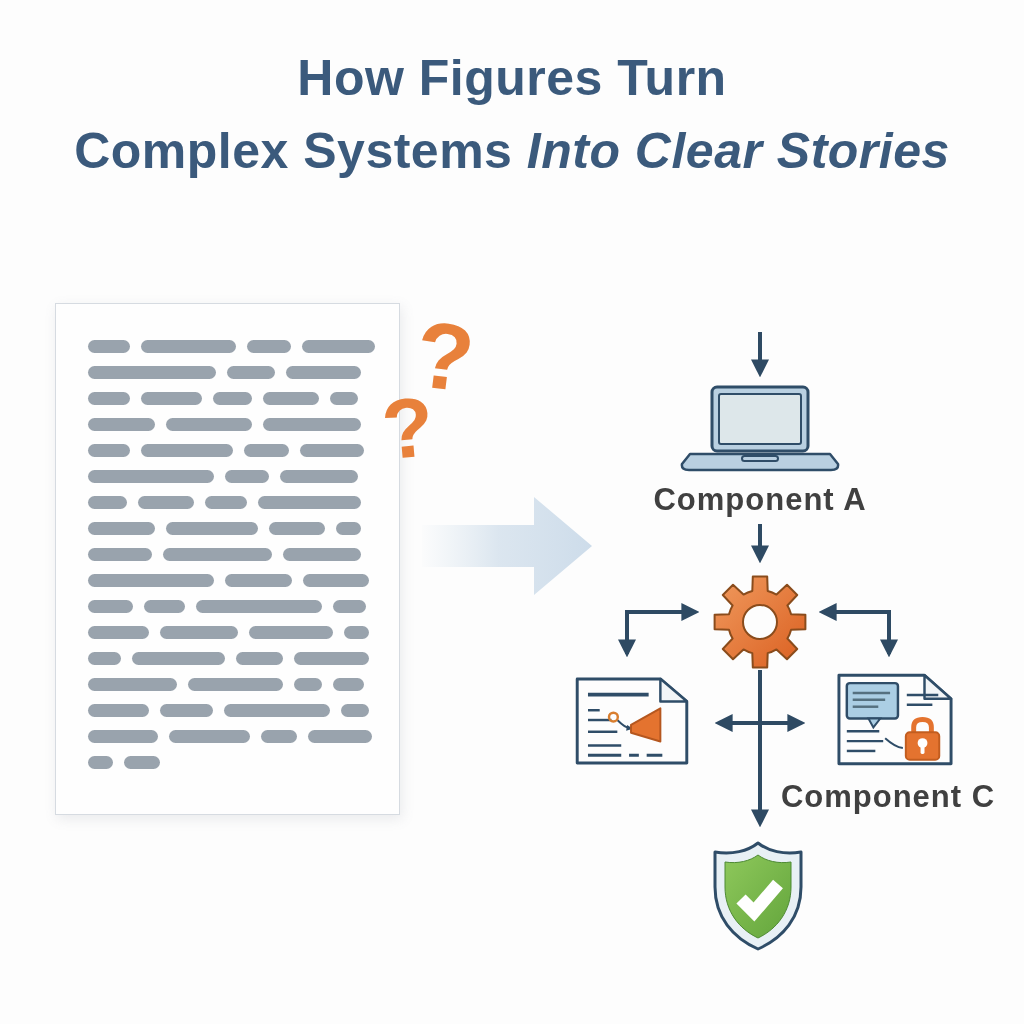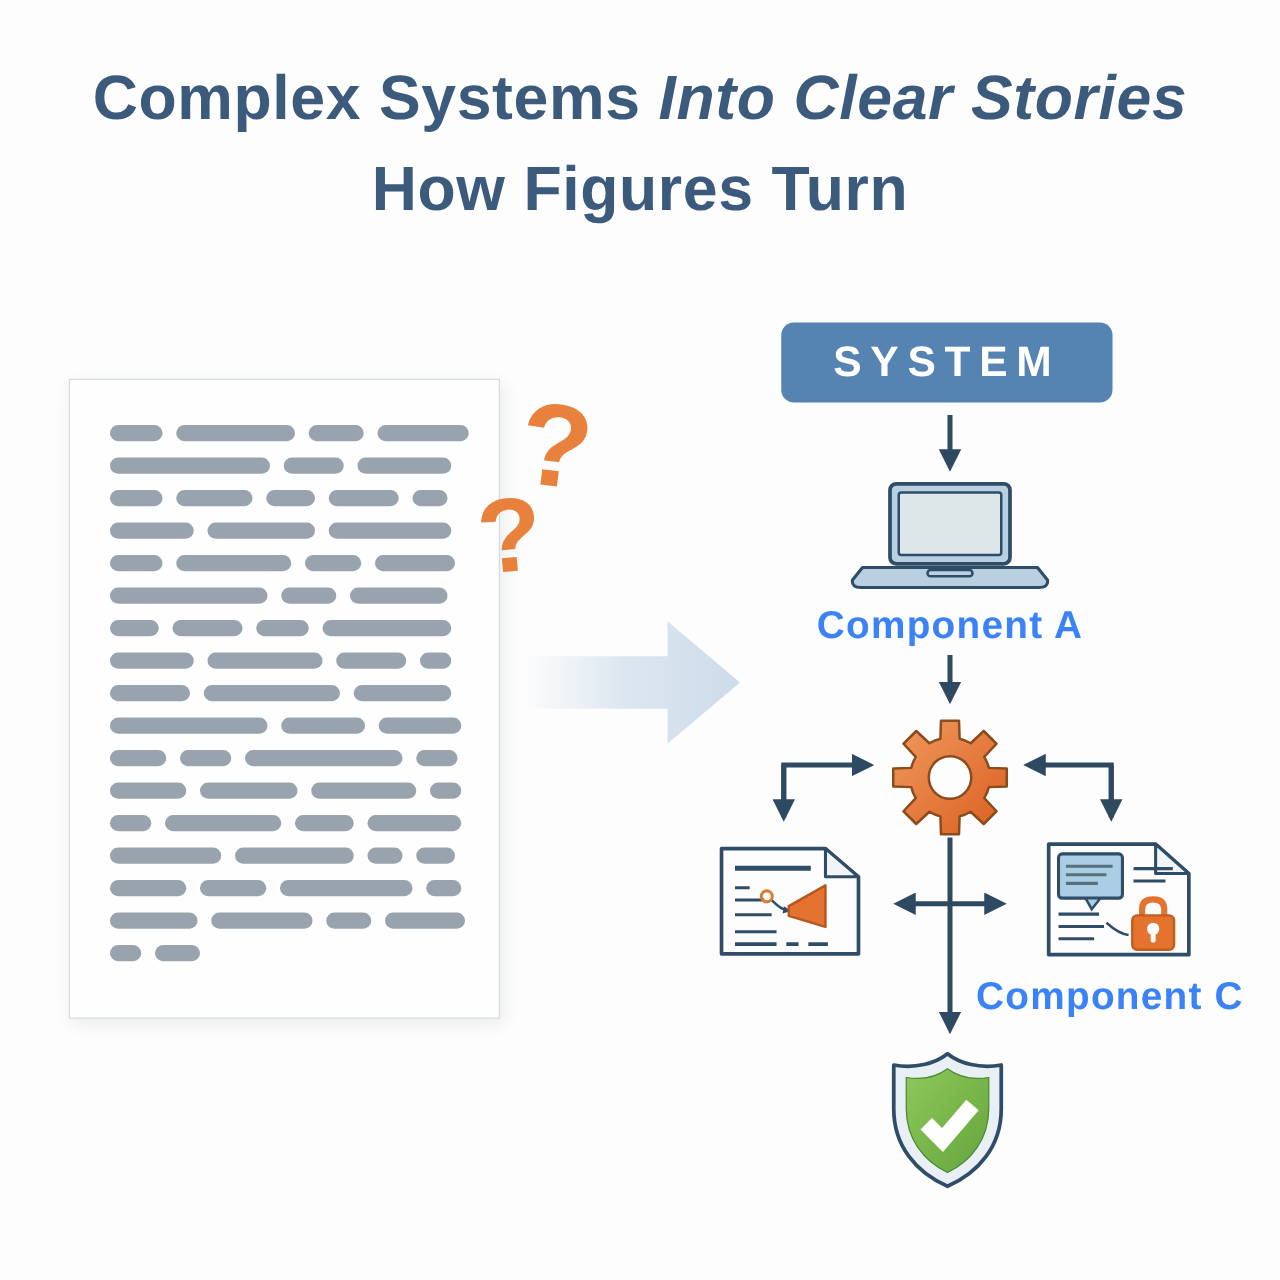--- a/index.html
+++ b/index.html
@@ -23,35 +23,35 @@
   .pill{height:13px;border-radius:7px;background:#99a3ad;flex:0 0 auto;}
   
   .qmark{position:absolute;color:#e8813b;font-weight:700;line-height:1;}
   .qmark.q1{left:416px;top:310px;font-size:94px;transform:rotate(7deg);}
   .qmark.q2{left:382px;top:386px;font-size:84px;transform:rotate(-5deg);}
   
   .badge{position:absolute;left:625px;top:258px;width:265px;height:64px;
     background:#5583b2;border-radius:10px;display:flex;align-items:center;justify-content:center;
     color:#fff;font-size:34px;font-weight:700;letter-spacing:7px;}
   .node-label{position:absolute;width:300px;text-align:center;
-    color:#3b82f6;font-size:31px;font-weight:600;letter-spacing:1px;white-space:nowrap;}
+    color:#404040;font-size:31px;font-weight:600;letter-spacing:1px;white-space:nowrap;}
   .lbl-a{left:610px;top:482px;}
   .lbl-b{left:482px;top:779px;}
   .lbl-c{left:738px;top:779px;}
   .abs{position:absolute;}
   svg{display:block;}
 </style>
 </head>
 <body>
 
 <div class="canvas">
 
   <div class="title">
+    <div class="line">How Figures Turn</div>
     <div class="line"><span>Complex Systems</span>&nbsp;<span class="italic">Into Clear Stories</span></div>
-    <div class="line">How Figures Turn</div>
   </div>
 
   <div class="page">
     <div>
         <div class="pill-row">
           <span class="pill" style="width: 15%;"></span>
           <span class="pill" style="width: 34%;"></span>
           <span class="pill" style="width: 16%;"></span>
           <span class="pill" style="width: 26%;"></span>
         </div>
@@ -174,23 +174,20 @@
       <path d="M627 654 V612 H694" marker-end="url(#ah)"></path>
       <path d="M627 612 V652" marker-end="url(#ah)"></path>
       <path d="M889 654 V612 H824" marker-end="url(#ah)"></path>
       <path d="M889 612 V652" marker-end="url(#ah)"></path>
       <path d="M760 670 V822" marker-end="url(#ah)"></path>
       <path d="M760 723 H720" marker-end="url(#ah)"></path>
       <path d="M760 723 H800" marker-end="url(#ah)"></path>
     </g>
   </svg>
 
-  <div class="badge">
-    <span>SYSTEM</span>
-  </div>
 
   <svg class="abs" style="left:678px;top:384px" width="164" height="90" viewBox="0 0 164 90">
     <rect x="34" y="3" width="96" height="64" rx="5" fill="#b9d0e1" stroke="#2f4d68" stroke-width="3"></rect>
     <rect x="41" y="10" width="82" height="50" rx="2" fill="#dde7ea" stroke="#2f4d68" stroke-width="2"></rect>
     <path d="M12 70 L152 70 L160 80 Q161 86 153 86 L11 86 Q3 86 4 80 Z" fill="#b9d0e1" stroke="#2f4d68" stroke-width="2.5" stroke-linejoin="round"></path>
     <rect x="64" y="72" width="36" height="5" rx="2.5" fill="#b9d0e1" stroke="#2f4d68" stroke-width="2"></rect>
   </svg>
   <div class="node-label lbl-a">Component A</div>
 
   <svg class="abs" style="left:712px;top:574px" width="96" height="96" viewBox="0 0 96 96">

